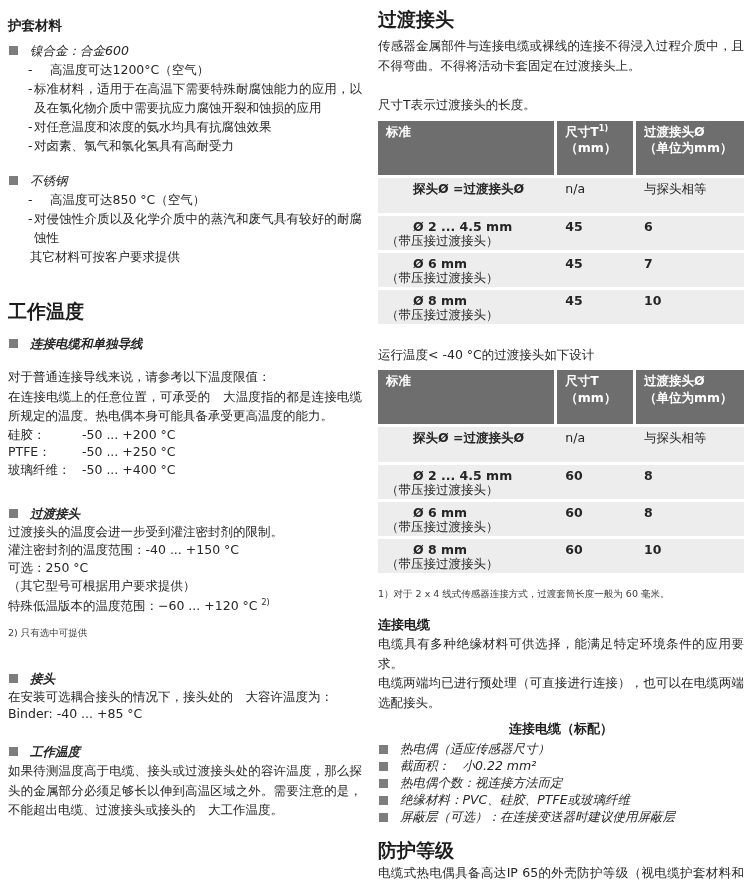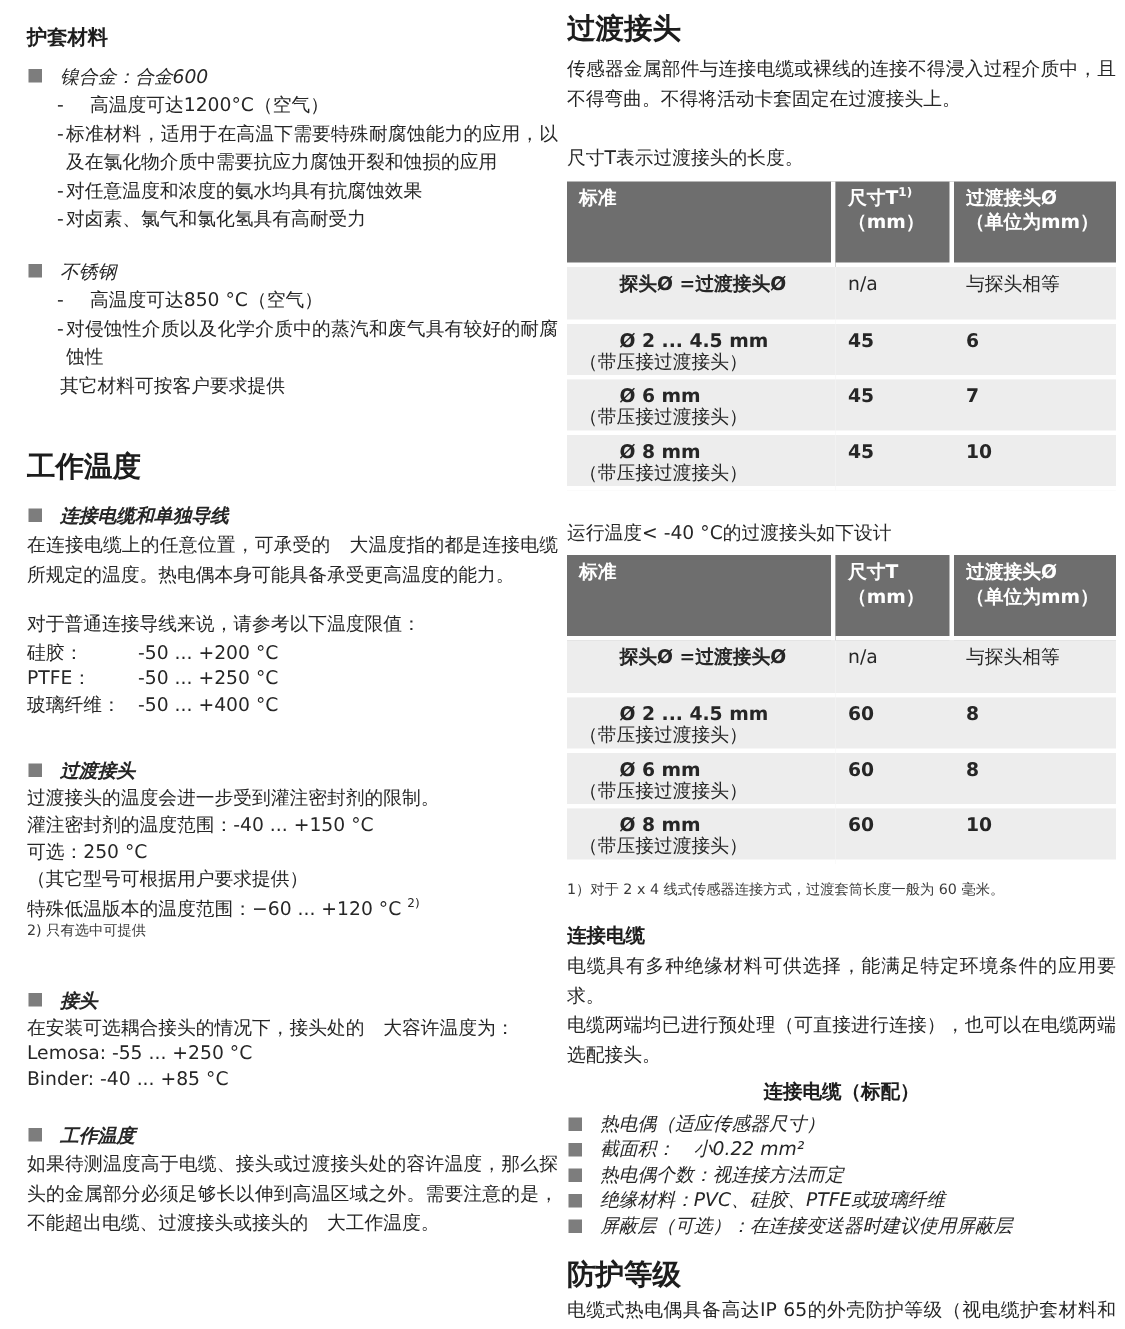--- a/index.html
+++ b/index.html
@@ -1,19 +1,19 @@
 <!DOCTYPE html>
 <html><head>
 <meta charset="utf-8">
 <style>
   * { margin:0; padding:0; box-sizing:border-box; }
   html,body { background:#ffffff; }
   body { font-family:"DejaVu Sans","Liberation Sans",sans-serif; color:#262626; }
   .page { position:relative; width:750px; height:886px; background:#ffffff; overflow:hidden; }
-  .col-left  { position:absolute; left:18px;  top:0; width:354px; }
+  .col-left  { position:absolute; left:8px;  top:0; width:354px; }
   .col-right { position:absolute; left:378px; top:0; width:366px; }
 
   .h2 { font-size:19px; font-weight:bold; line-height:26px; color:#1d1d1d; }
   .s-title { font-size:13.5px; font-weight:bold; line-height:18px; color:#1d1d1d; }
   .para { font-size:12.5px; line-height:19.5px; text-align:justify; }
 
   
   .bullet-row { position:relative; padding-left:22px; line-height:19px; font-size:12.5px;font-style:italic; }
   .bullet-row.bold { font-weight:bold; }
   .sq { position:absolute; left:1px; top:5px; width:9px; height:9px; background:#7d7d7d; display:inline-block; }
@@ -51,21 +51,21 @@
 
   
   .mt-sheath { margin-top:16px; }
   .mt-group1 { margin-top:7px; }
   .mt-group2 { margin-top:16px; }
   .mt-worktemp { margin-top:32px; }
   .mt-cablehead { margin-top:10px; }
   .mt-limitsintro { margin-top:14px; }
   .mt-jointhead { margin-top:26px; }
   .mt-special { margin-top:2px; }
-  .mt-fn2 { margin-top:0; }
+  .mt-fn2 { margin-top:12px; }
   .mt-connhead { margin-top:30px; }
   .mt-ophead { margin-top:20px; }
   .mt-r-h2 { margin-top:6px; }
   .mt-r-intro { margin-top:4px; }
   .mt-t1cap { margin-top:20px; }
   .mt-table { margin-top:6px; }
   .mt-t2cap { margin-top:18px; }
   .mt-fn1 { margin-top:12px; }
   .mt-cable { margin-top:16px; }
   .mt-stdtitle { margin-top:8px;text-align:center; }
@@ -121,23 +121,23 @@
     </div>
 
     <div class="note">其它材料可按客户要求提供</div>
 
     <div class="h2 mt-worktemp">工作温度</div>
 
     <div class="bullet-row bold mt-cablehead">
       <span class="sq"></span>
       <span>连接电缆和单独导线</span>
     </div>
+    <div class="para mt-limitsintro">对于普通连接导线来说，请参考以下温度限值：</div>
+
     <div class="para">在连接电缆上的任意位置，可承受的　大温度指的都是连接电缆所规定的温度。热电偶本身可能具备承受更高温度的能力。</div>
-
-    <div class="para mt-limitsintro">对于普通连接导线来说，请参考以下温度限值：</div>
     <div>
       <div class="kv-row">
         <span class="kv-label">硅胶：</span>
         <span>-50 ... +200 °C</span>
       </div>
       <div class="kv-row">
         <span class="kv-label">PTFE：</span>
         <span>-50 ... +250 °C</span>
       </div>
       <div class="kv-row">
@@ -157,21 +157,20 @@
     <div class="line18 mt-special">
       <span>特殊低温版本的温度范围：−60 ... +120 °C </span><sup>2)</sup>
     </div>
     <div class="footnote mt-fn2">2) 只有选中可提供</div>
 
     <div class="bullet-row bold mt-connhead">
       <span class="sq"></span>
       <span>接头</span>
     </div>
     <div class="line17">在安装可选耦合接头的情况下，接头处的　大容许温度为：</div>
-    <div class="line17">Lemosa: -55 ... +250 °C</div>
     <div class="line17">Binder: -40 ... +85 °C</div>
 
     <div class="bullet-row bold mt-ophead">
       <span class="sq"></span>
       <span>工作温度</span>
     </div>
     <div class="para">如果待测温度高于电缆、接头或过渡接头处的容许温度，那么探头的金属部分必须足够长以伸到高温区域之外。需要注意的是，不能超出电缆、过渡接头或接头的　大工作温度。</div>
 
   </div>
 

